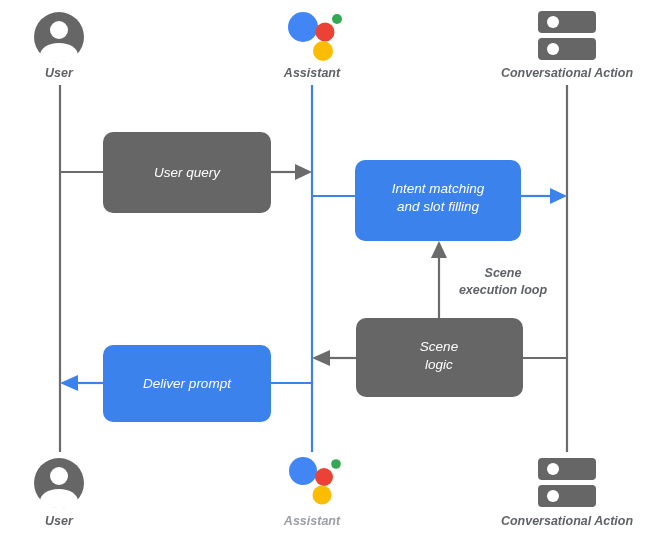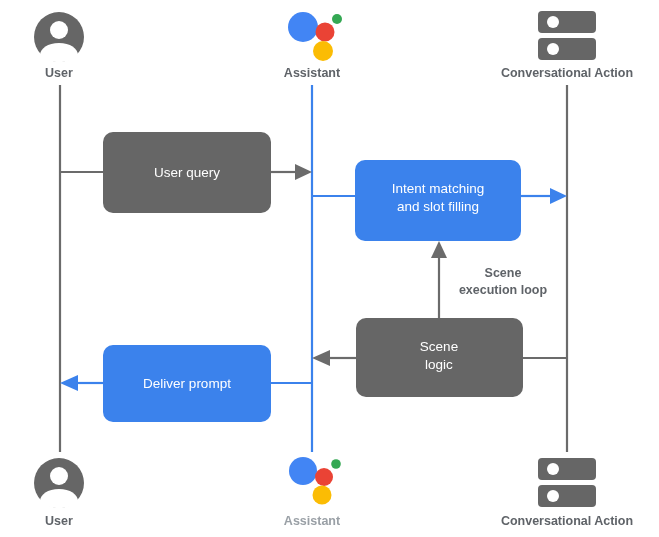--- a/index.html
+++ b/index.html
@@ -10,20 +10,21 @@
   body {
     width: 659px;
     height: 537px;
     font-family: "Liberation Sans", sans-serif;
     overflow: hidden;
   }
   #diagram-root {
     position: relative;
     width: 659px;
     height: 537px;
+    font-style: italic;
   }
   svg.diagram {
     display: block;
     width: 659px;
     height: 537px;
   }
   .actor-label {
     font-family: "Liberation Sans", sans-serif;
     font-size: 12.5px;
     font-weight: bold;

